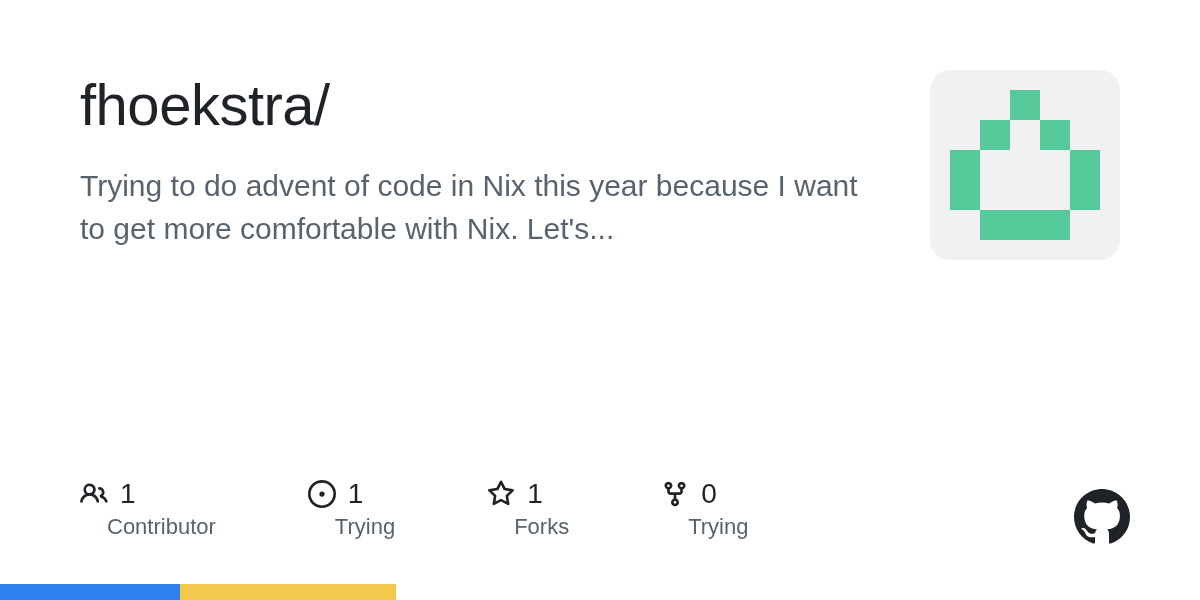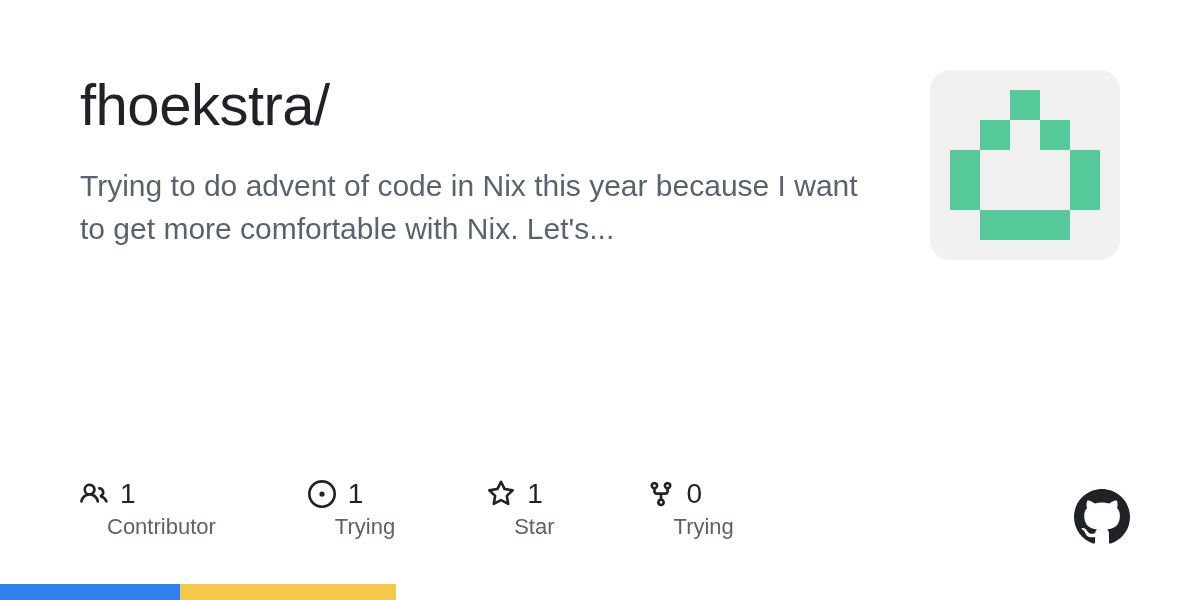--- a/index.html
+++ b/index.html
@@ -154,21 +154,21 @@
   </div>
   <div class="stat">
     <div class="stat-top">
       <span class="stat-icon">
         <svg viewBox="0 0 16 16" fill="currentColor">
             <path d="M8 .25a.75.75 0 0 1 .673.418l1.882 3.815 4.21.612a.75.75 0 0 1 .416 1.279l-3.046 2.97.719 4.192a.751.751 0 0 1-1.088.791L8 12.347l-3.766 1.98a.75.75 0 0 1-1.088-.79l.72-4.194L.818 6.374a.75.75 0 0 1 .416-1.28l4.21-.611L7.327.668A.75.75 0 0 1 8 .25Zm0 2.445L6.615 5.5a.75.75 0 0 1-.564.41l-3.097.45 2.24 2.184a.75.75 0 0 1 .216.664l-.528 3.084 2.769-1.456a.75.75 0 0 1 .698 0l2.77 1.456-.53-3.084a.75.75 0 0 1 .216-.664l2.24-2.183-3.096-.45a.75.75 0 0 1-.564-.41L8 2.694Z"></path>
           </svg>
       </span>
       <span class="stat-count">1</span>
     </div>
-    <span class="stat-label">Star</span>
+    <span class="stat-label">Forks</span>
   </div>
   <div class="stat">
     <div class="stat-top">
       <span class="stat-icon">
         <svg viewBox="0 0 16 16" fill="currentColor">
             <path d="M5 5.372v.878c0 .414.336.75.75.75h4.5a.75.75 0 0 0 .75-.75v-.878a2.25 2.25 0 1 1 1.5 0v.878a2.25 2.25 0 0 1-2.25 2.25h-1.5v2.128a2.251 2.251 0 1 1-1.5 0V8.5h-1.5A2.25 2.25 0 0 1 3.5 6.25v-.878a2.25 2.25 0 1 1 1.5 0ZM5 3.25a.75.75 0 1 0-1.5 0 .75.75 0 0 0 1.5 0Zm6.75.75a.75.75 0 1 0 0-1.5.75.75 0 0 0 0 1.5Zm-3 8.75a.75.75 0 1 0-1.5 0 .75.75 0 0 0 1.5 0Z"></path>
           </svg>
       </span>
       <span class="stat-count">0</span>
     </div>

